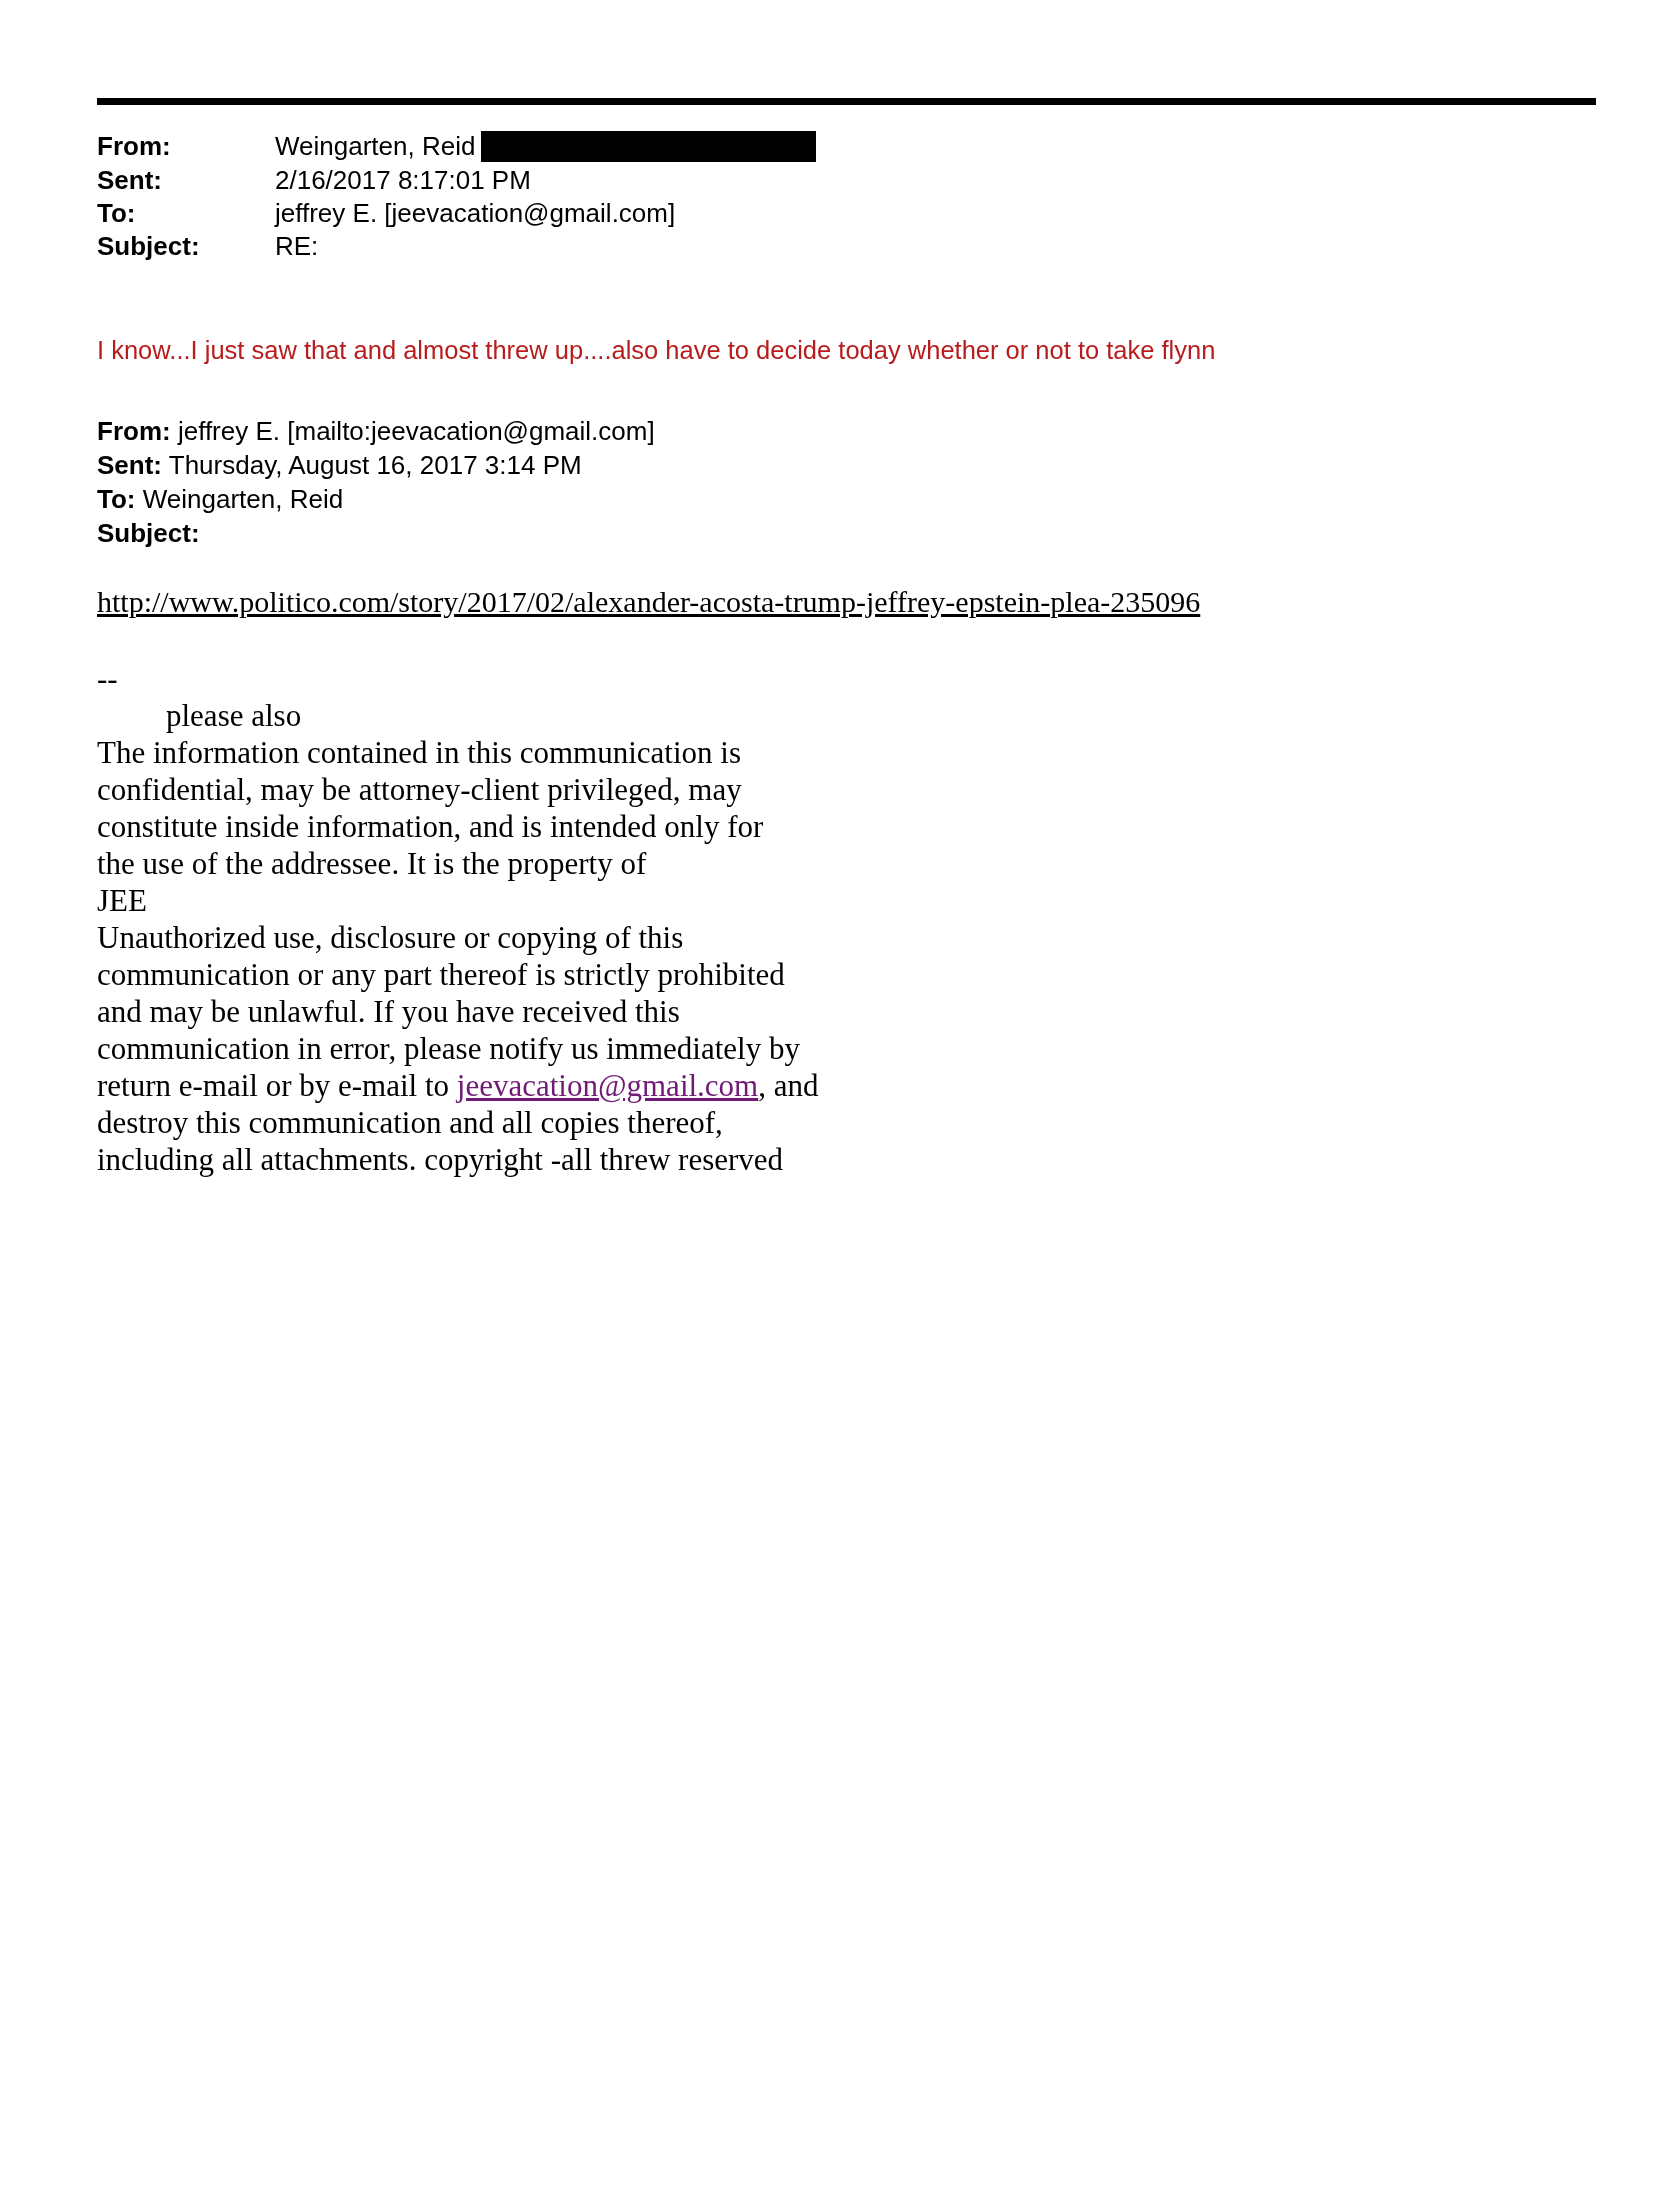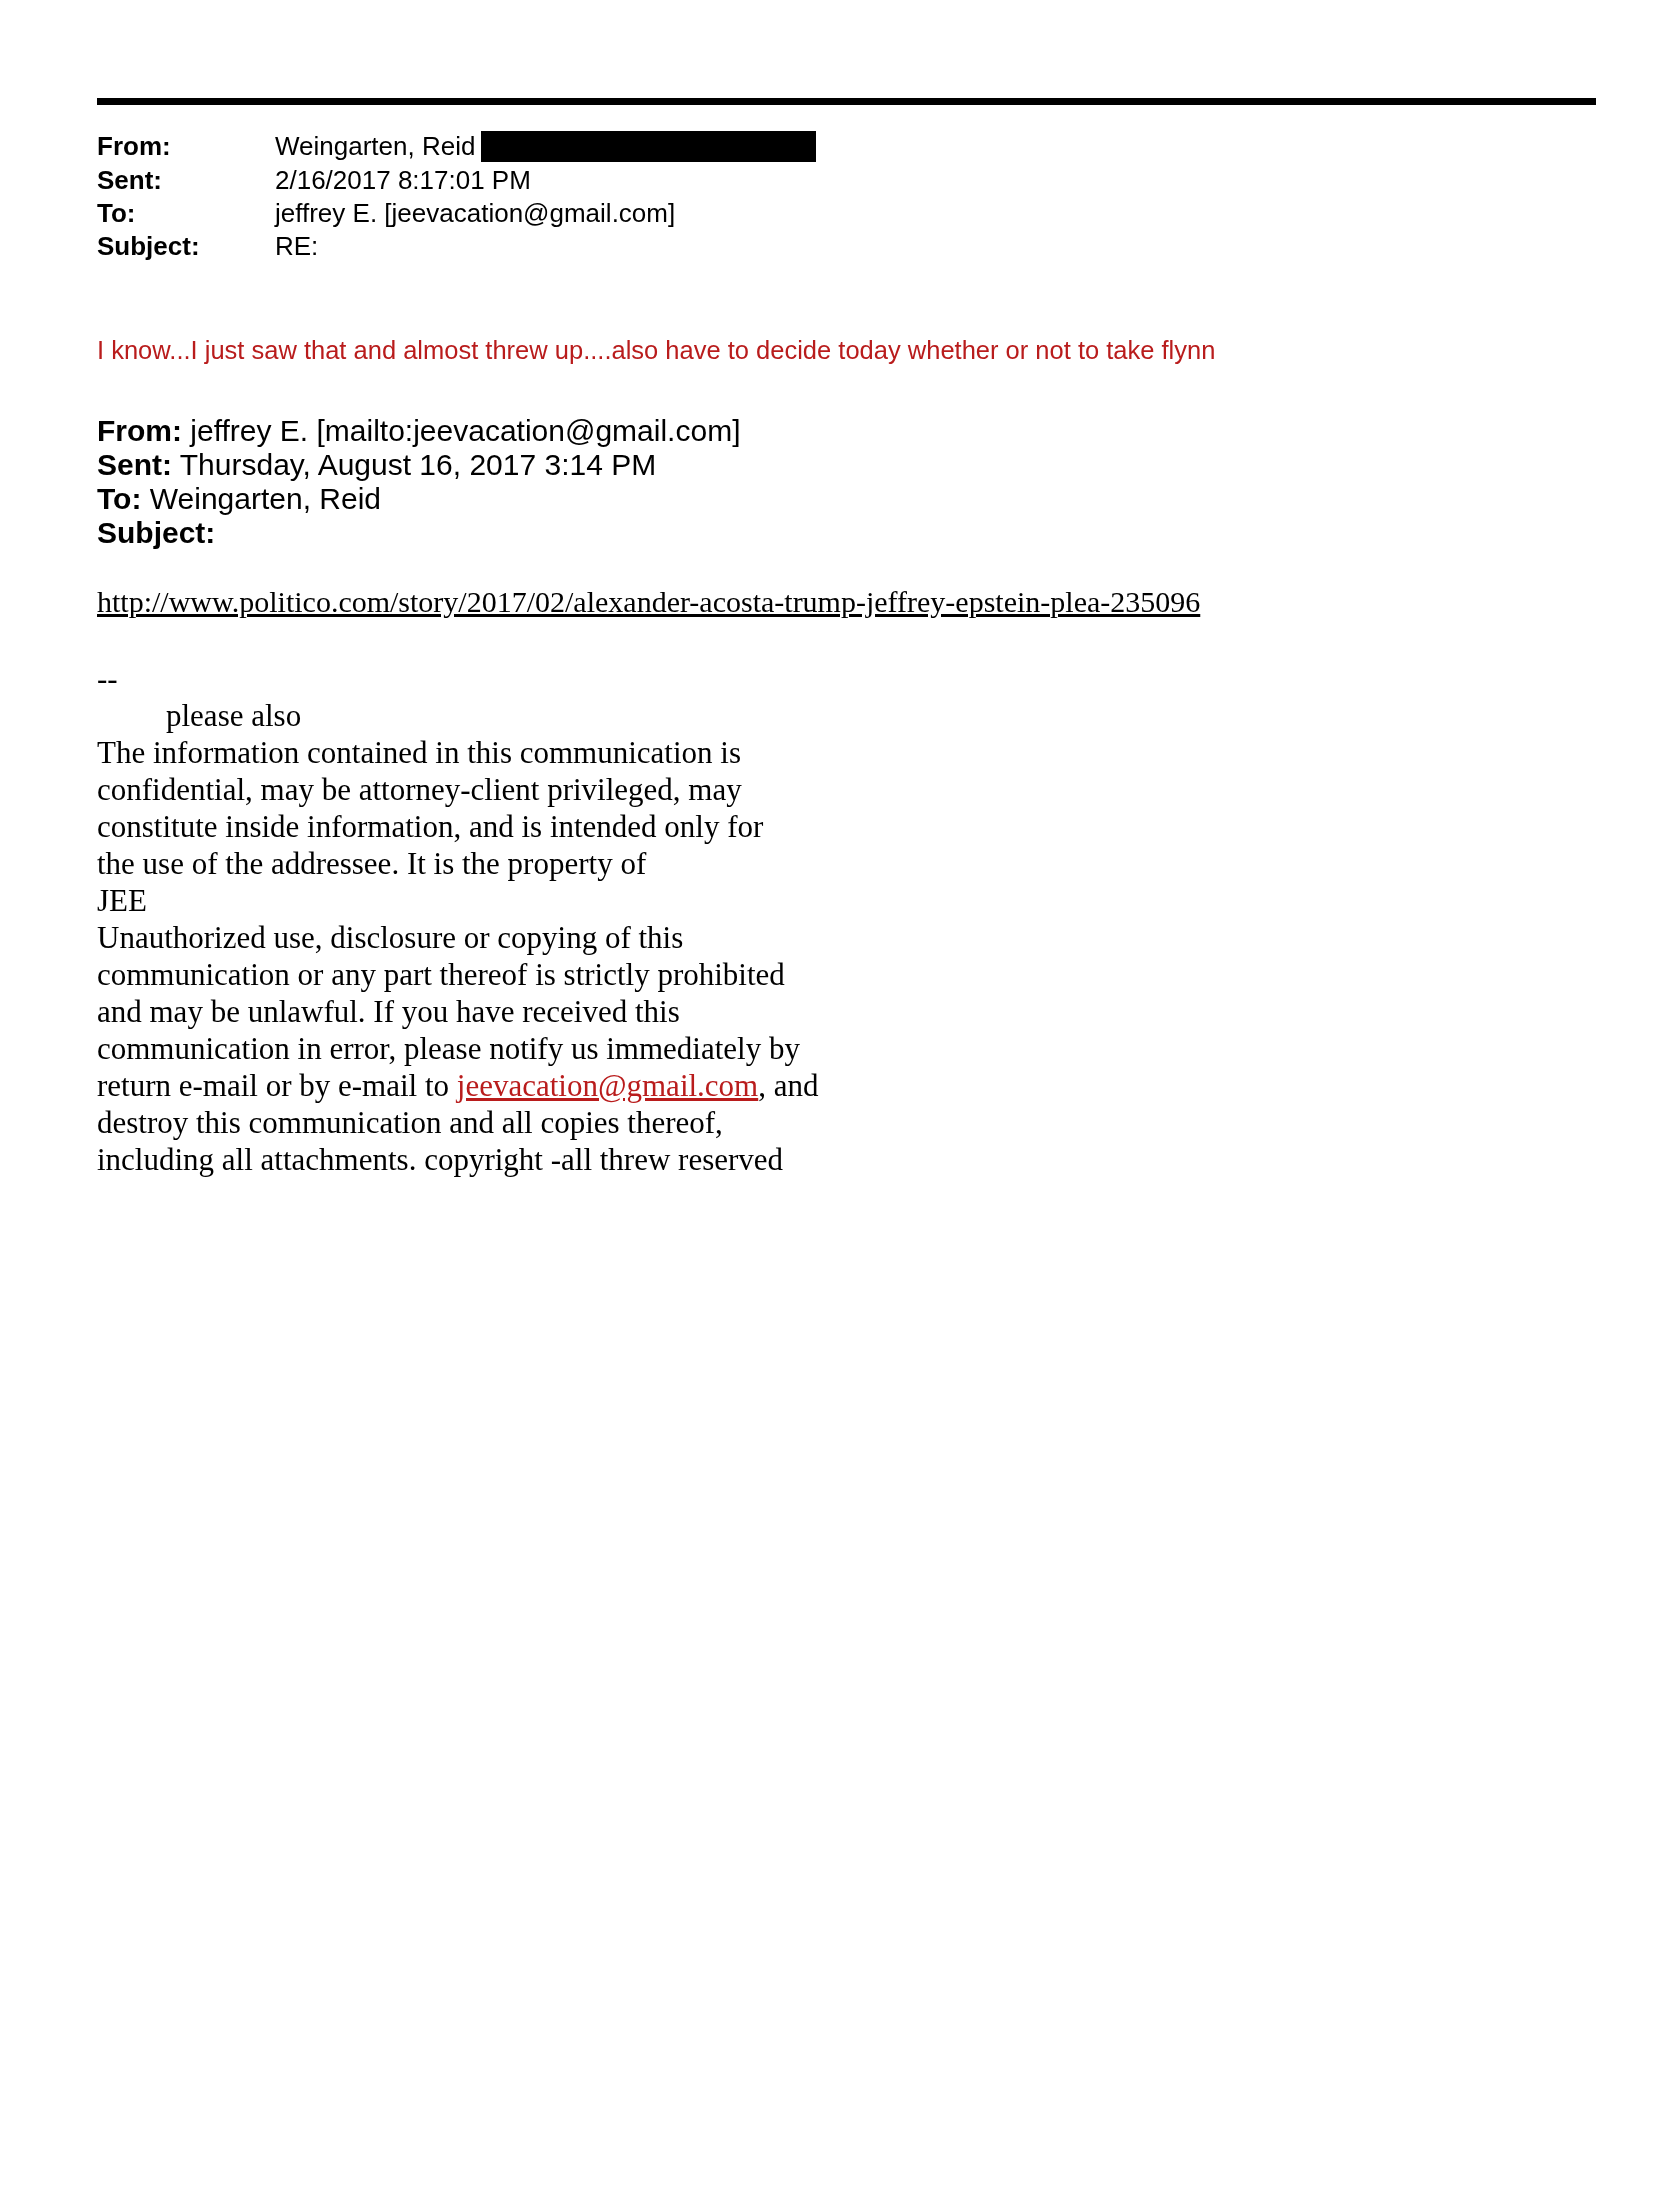--- a/index.html
+++ b/index.html
@@ -65,21 +65,21 @@
     color: #b91c1c;
     white-space: nowrap;
   }
 
   
   .quoted-header {
     position: absolute;
     left: 97px;
     top: 414px;
     font-family: "Liberation Sans", sans-serif;
-    font-size: 30px;
+    font-size: 26px;
     line-height: 34px;
   }
   .quoted-header .qlabel { font-weight: bold; }
 
   
   .link-line {
     position: absolute;
     left: 97px;
     top: 585px;
     font-family: "Liberation Serif", serif;
@@ -99,21 +99,21 @@
     left: 97px;
     top: 660px;
     width: 982px;
     font-family: "Liberation Serif", serif;
     font-size: 31px;
     line-height: 37px;
   }
   .signature .note { padding-left: 69px; }
   .signature .disclaimer { white-space: pre-line; }
   .signature .disclaimer a {
-    color: #b91c1c;
+    color: #701a75;
     text-decoration: underline;
     cursor: pointer;
   }
 
   
   .footer {
     position: absolute;
     right: 18.3px;
     top: 2152px;
     font-family: "Liberation Sans", sans-serif;

